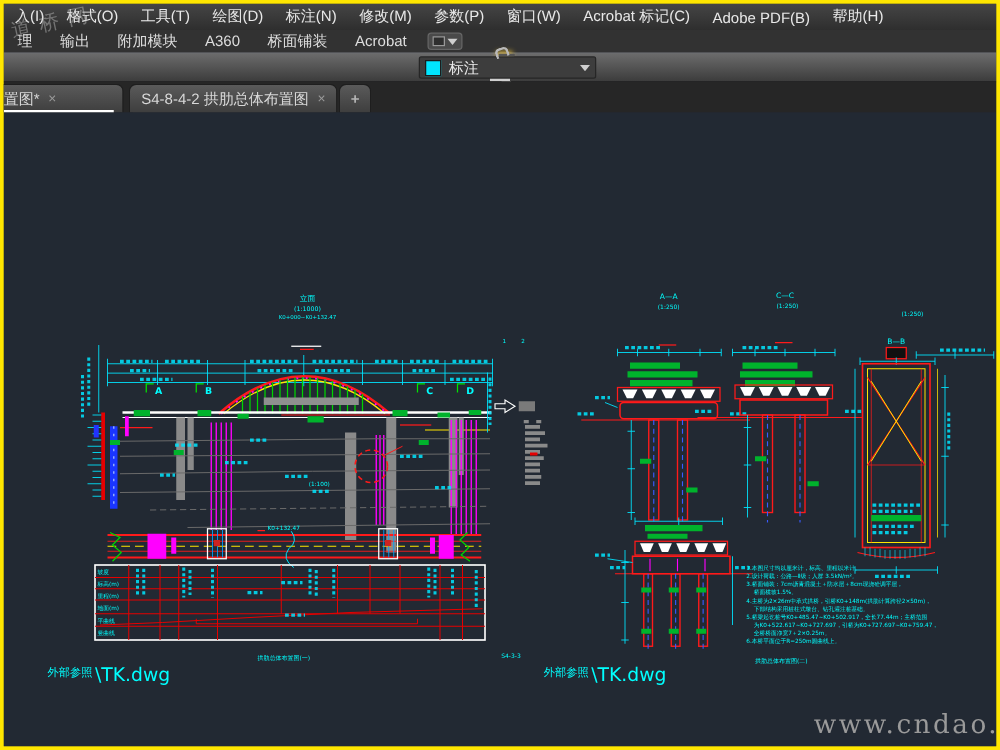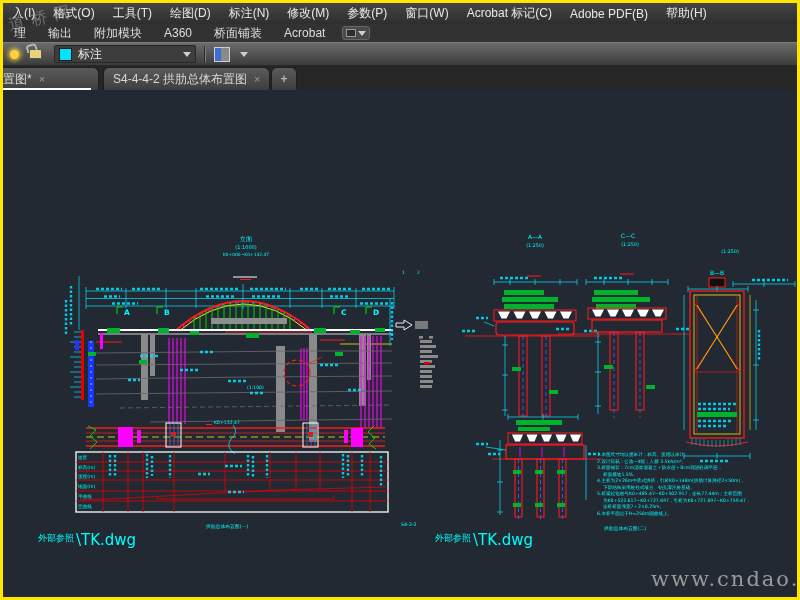--- a/index.html
+++ b/index.html
@@ -14,21 +14,21 @@
   .ribbonrow{position:absolute;left:0;top:21px;width:794px;height:18px;
     background:#323232;display:flex;align-items:center;color:#dedede;font-size:12px;}
   .ribbonrow .ri{padding:0 11px;}
   .flyout-btn{width:26px;height:12px;margin-left:6px;background:#4a4a4a;border:1px solid #666;
     border-radius:3px;display:flex;align-items:center;justify-content:center;gap:2px;}
   .flyout-btn .sq{width:8px;height:6px;background:#2e2e2e;border:1px solid #999;}
   .tri-down{width:0;height:0;border-left:4px solid transparent;border-right:4px solid transparent;
     border-top:5px solid #cfcfcf;}
   .toolbar{position:absolute;left:0;top:39px;width:794px;height:22px;
     background:linear-gradient(#6b6b6b,#3c3c3c);border-top:1px solid #7d7d7d;
-    border-bottom:1px solid #1f1f1f;display:flex;align-items:center;}
+    border-bottom:1px solid #1f1f1f;display:flex;align-items:center;flex-direction:column;}
   .sun{width:9px;height:9px;margin-left:7px;border-radius:50%;background:#ffd23f;
     box-shadow:0 0 4px 2px rgba(255,210,63,.8);}
   .lock{position:relative;width:11px;height:8px;margin-left:10px;background:#e9d47d;
     border:1px solid #555;border-radius:1px;}
   .lock:before{content:"";position:absolute;left:-4px;top:-6px;width:7px;height:6px;
     border:2px solid #b9b9b9;border-bottom:none;border-radius:4px 4px 0 0;
     transform:rotate(-18deg);}
   .layer-combo{display:flex;align-items:center;margin-left:12px;width:132px;height:16px;
     background:#3d3d3d;border:1px solid #262626;border-radius:2px;padding:0 4px;gap:6px;}
   .swatch{width:11px;height:11px;background:#00e5ff;border:1px solid #1c1c1c;}
@@ -101,21 +101,21 @@
     <span class="panel-btn"></span>
     <span class="tri-down" style="margin-left:10px"></span>
   </div>
 
   <div class="tabbar">
     <div class="ftab tab1">
       <span>型布置图*</span>
       <span class="closex">×</span>
     </div>
     <div class="ftab tab2">
-      <span>S4-4-4-2 拱肋总体布置图</span>
+      <span>S4-8-4-2 拱肋总体布置图</span>
       <span class="closex">×</span>
     </div>
     <div class="ftab newtab">
       <span>+</span>
     </div>
   </div>
   <div class="active-underline"></div>
 
   <div id="canvasbg"></div>
 

